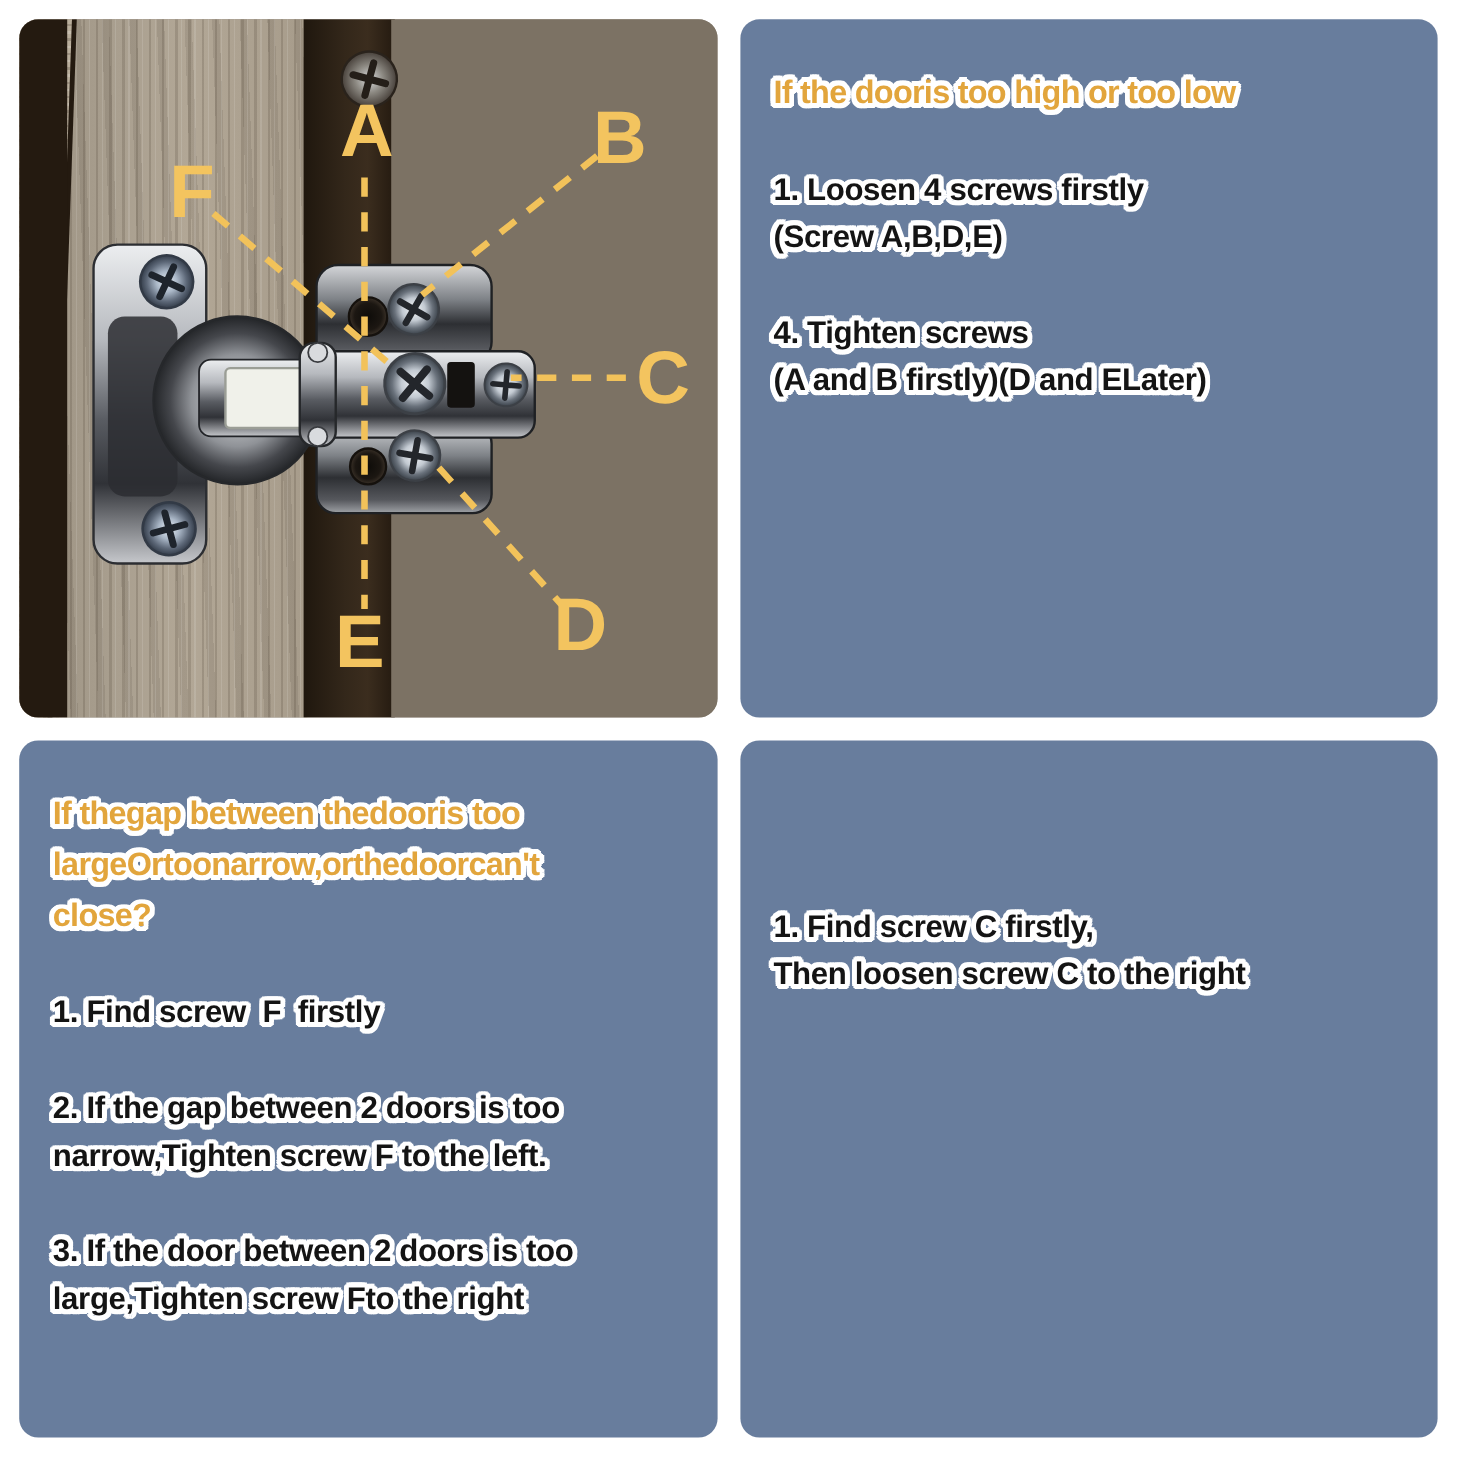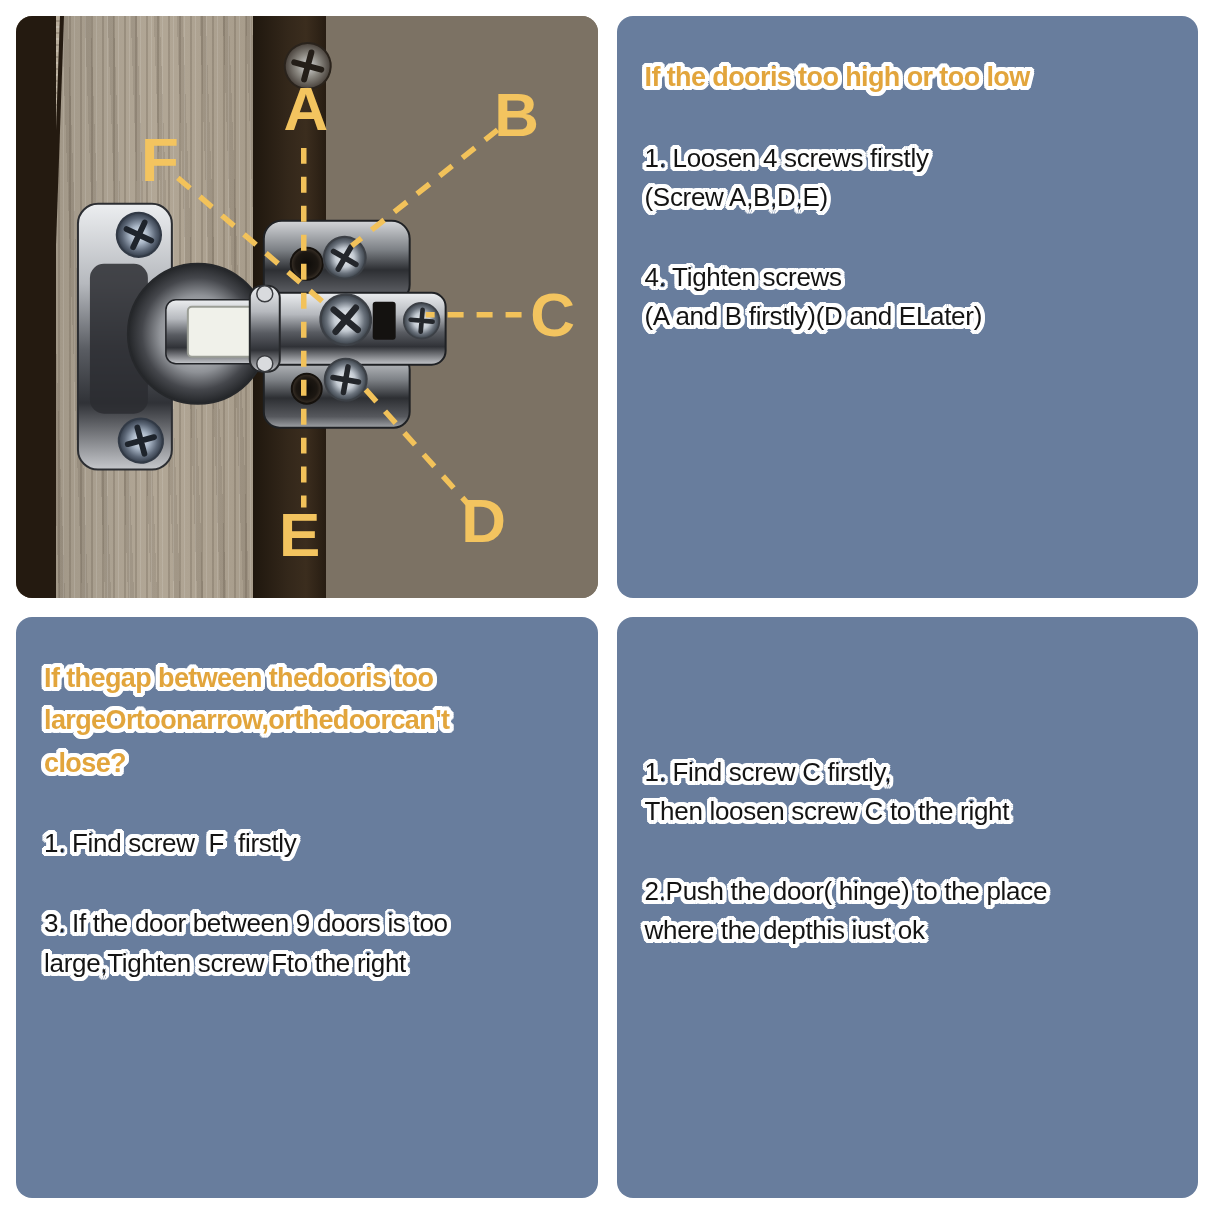--- a/index.html
+++ b/index.html
@@ -51,21 +51,21 @@
       0 -4px 0 #fff, 0 4px 0 #fff, -4px 0 0 #fff, 4px 0 0 #fff,
       -3px -3px 0 #fff, 3px -3px 0 #fff, -3px 3px 0 #fff, 3px 3px 0 #fff,
       -4px -2px 0 #fff, 4px -2px 0 #fff, -4px 2px 0 #fff, 4px 2px 0 #fff,
       -2px -4px 0 #fff, 2px -4px 0 #fff, -2px 4px 0 #fff, 2px 4px 0 #fff;
   }
   .heading {
     margin:0; font-size:27px; font-weight:700; color:#e2a53c;
     line-height:1.58; letter-spacing:-0.6px; white-space:pre-wrap;
   }
   .item {
-    margin:40px 0 0; font-size:26px; font-weight:400; color:#141414;
+    margin:40px 0 0; font-size:26px; font-weight:700; color:#141414;
     line-height:1.52; letter-spacing:-0.3px; white-space:pre-wrap;
   }
   .panel--tr .item:first-child { margin-top:30px; }
   .panel--bl .item:first-child { margin-top:28px; }
   .panel--br .item:first-child { margin-top:96px; }
 </style>
 </head>
 <body>
 
 <div class="page">
@@ -191,24 +191,24 @@
 (Screw A,B,D,E)</p>
     <p class="item sticker">4. Tighten screws
 (A and B firstly)(D and ELater)</p>
   </section>
 
   <section class="panel panel--bl">
     <h2 class="heading sticker">If thegap between thedooris too
 largeOrtoonarrow,orthedoorcan't
 close?</h2>
     <p class="item sticker">1. Find screw  F  firstly</p>
-    <p class="item sticker">3. If the door between 9 doors is too
+    <p class="item sticker">2. If the gap between 2 doors is too
+narrow,Tighten screw F to the left.</p>
+    <p class="item sticker">3. If the door between 2 doors is too
 large,Tighten screw Fto the right</p>
   </section>
 
   <section class="panel panel--br">
     <p class="item sticker">1. Find screw C firstly,
 Then loosen screw C to the right</p>
-    <p class="item sticker">2.Push the door( hinge) to the place
-where the depthis iust ok</p>
   </section>
 
 </div>
 
 </body></html>

